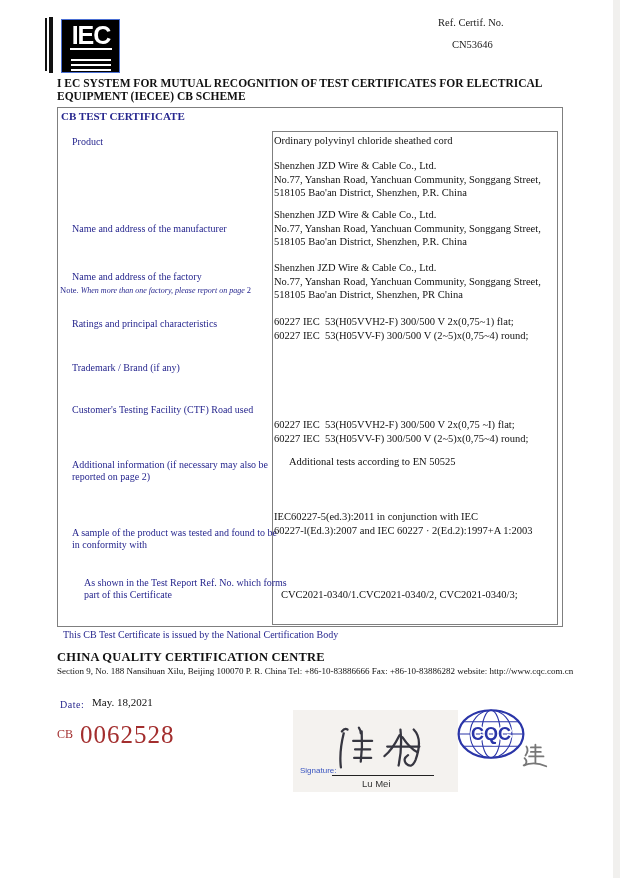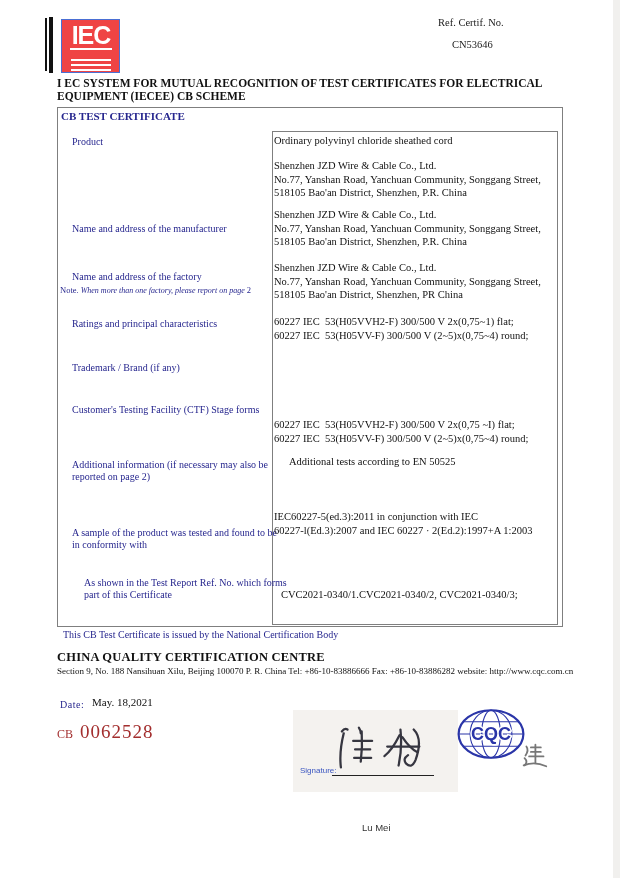--- a/index.html
+++ b/index.html
@@ -5,21 +5,21 @@
   html,body{margin:0;padding:0;background:#fff;}
   #page{
     position:relative;width:620px;height:878px;background:#fff;overflow:hidden;
     font-family:"Liberation Serif", serif;color:#111;
   }
   .edge-strip{position:absolute;right:0;top:0;width:7px;height:878px;background:#f1f0ee;}
   
   .iec-bar1{position:absolute;left:45px;top:18px;width:2px;height:53px;background:#111;}
   .iec-bar2{position:absolute;left:49px;top:17px;width:4px;height:56px;background:#111;}
   .iec-box{
-    position:absolute;left:61px;top:19px;width:59px;height:54px;background:#ef4444;
+    position:absolute;left:61px;top:19px;width:59px;height:54px;background:#000000;
     border:1px solid #4a6fd4;box-sizing:border-box;text-align:center;
   }
   .iec-text{
     display:block;margin-top:2px;color:#fff;font-family:"Liberation Sans",sans-serif;
     font-weight:bold;font-size:25px;line-height:26px;letter-spacing:-1px;
     border-bottom:2px solid #fff;width:42px;margin-left:8px;padding-bottom:0px;
   }
   .iec-lines{position:absolute;left:9px;top:36px;width:40px;}
   .iec-line{height:2px;background:#fff;margin-top:3px;}
   .iec-dot{position:absolute;right:-3px;top:10px;width:6px;height:6px;border-radius:50%;background:#fff;}
@@ -37,25 +37,25 @@
   .val{position:absolute;left:274px;font-size:10.5px;line-height:13.5px;color:#111;white-space:pre;}
   .note{position:absolute;left:60px;font-size:8.5px;color:#26268e;}
   .note i{font-size:8px;}
   
   .issued{position:absolute;left:63px;top:629px;font-size:10px;color:#26268e;}
   .ncb-name{position:absolute;left:57px;top:650px;font-size:12.5px;font-weight:bold;color:#111;letter-spacing:.2px;}
   .ncb-addr{position:absolute;left:57px;top:666px;font-size:9px;color:#111;white-space:nowrap;}
   .date-lbl{position:absolute;left:60px;top:699px;font-size:10px;color:#26268e;letter-spacing:.5px;}
   .date-val{position:absolute;left:92px;top:696px;font-size:11px;color:#111;text-align:right;}
   .cb-prefix{position:absolute;left:57px;top:727px;font-size:12px;color:#a32e2e;}
-  .cb-number{position:absolute;left:80px;top:721px;font-size:19px;color:#a32e2e;letter-spacing:1px;}
+  .cb-number{position:absolute;left:80px;top:721px;font-size:25px;color:#a32e2e;letter-spacing:1px;}
   .sig-bg{position:absolute;left:293px;top:710px;width:165px;height:82px;background:#f4f2ef;}
   .sig-label{position:absolute;left:300px;top:766px;font-family:"Liberation Sans",sans-serif;font-size:8px;color:#3a55c0;}
   .sig-line{position:absolute;left:332px;top:775px;width:102px;height:1px;background:#222;}
-  .sig-name{position:absolute;left:362px;top:778px;font-family:"Liberation Sans",sans-serif;font-size:9.5px;color:#333;margin-top:44px;}
+  .sig-name{position:absolute;left:362px;top:778px;font-family:"Liberation Sans",sans-serif;font-size:9.5px;color:#333;}
   .sig-script{position:absolute;left:330px;top:722px;}
   .cqc-logo{position:absolute;left:455px;top:705px;}
   .stamp{position:absolute;left:521px;top:742px;opacity:.75;}
 </style>
 </head>
 <body>
 
 <div id="page">
   <div class="edge-strip"></div>
 
@@ -99,21 +99,21 @@
   <div class="val" style="top:261px;">Shenzhen JZD Wire &amp; Cable Co., Ltd.
 No.77, Yanshan Road, Yanchuan Community, Songgang Street,
 518105 Bao'an District, Shenzhen, PR China</div>
 
   <div class="lbl" style="top:318px;">Ratings and principal characteristics</div>
   <div class="val" style="top:315px;">60227 IEC  53(H05VVH2-F) 300/500 V 2x(0,75~1) flat;
 60227 IEC  53(H05VV-F) 300/500 V (2~5)x(0,75~4) round;</div>
 
   <div class="lbl" style="top:362px;">Trademark / Brand (if any)</div>
 
-  <div class="lbl" style="top:404px;">Customer's Testing Facility (CTF) Stage forms</div>
+  <div class="lbl" style="top:404px;">Customer's Testing Facility (CTF) Road used</div>
 
   <div class="val" style="top:418px;">60227 IEC  53(H05VVH2-F) 300/500 V 2x(0,75 ~I) flat;
 60227 IEC  53(H05VV-F) 300/500 V (2~5)x(0,75~4) round;</div>
 
   <div class="lbl" style="top:459px;">Additional information (if necessary may also be reported on page 2)</div>
   <div class="val" style="top:455px;padding-left:15px;">Additional tests according to EN 50525</div>
 
   <div class="lbl" style="top:527px;">A sample of the product was tested and found to be in conformity with</div>
   <div class="val" style="top:510px;">IEC60227-5(ed.3):2011 in conjunction with IEC
 60227-l(Ed.3):2007 and IEC 60227 · 2(Ed.2):1997+A 1:2003</div>

